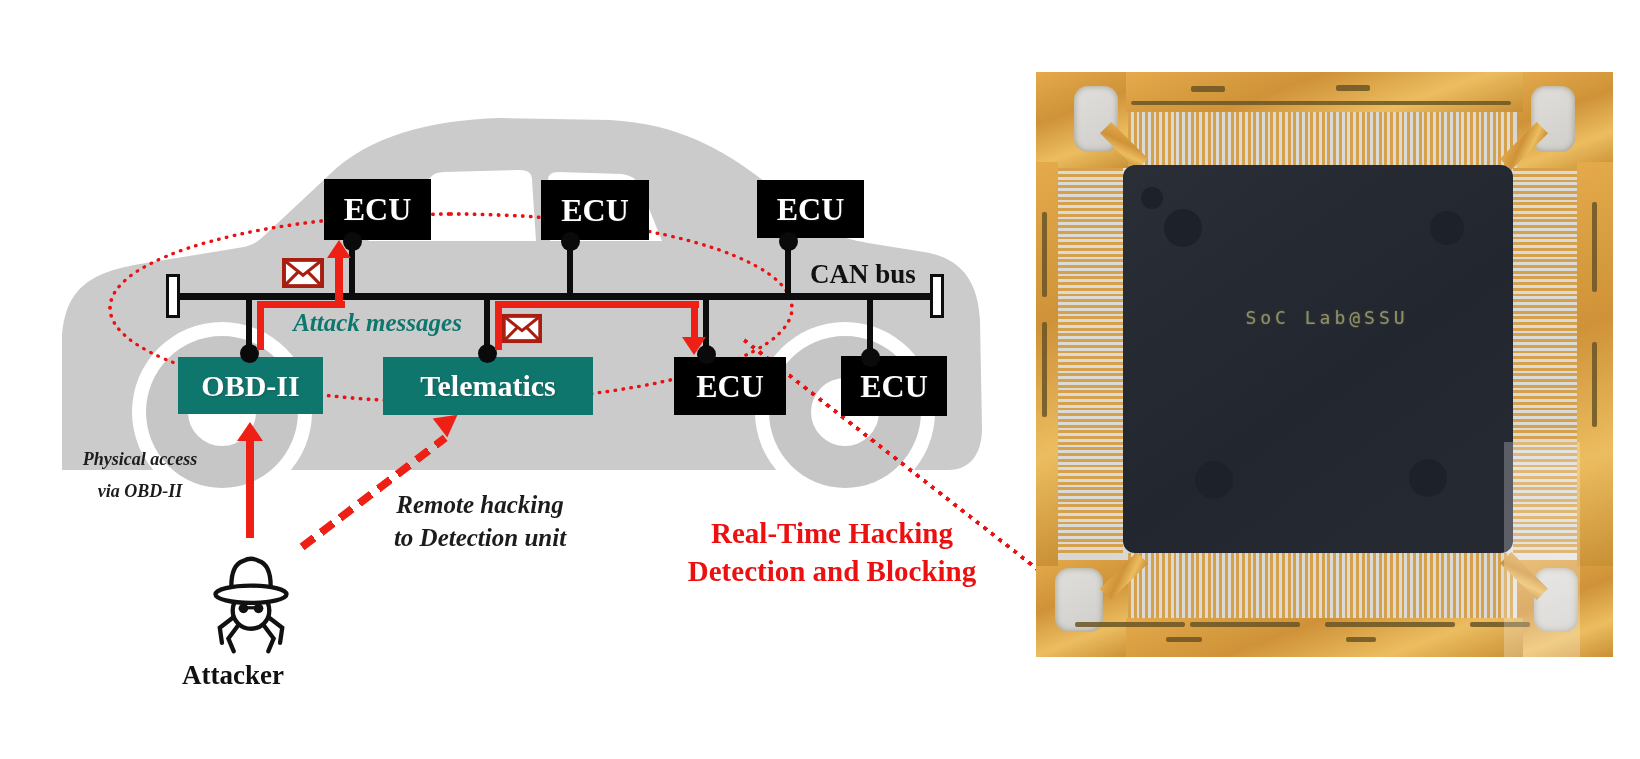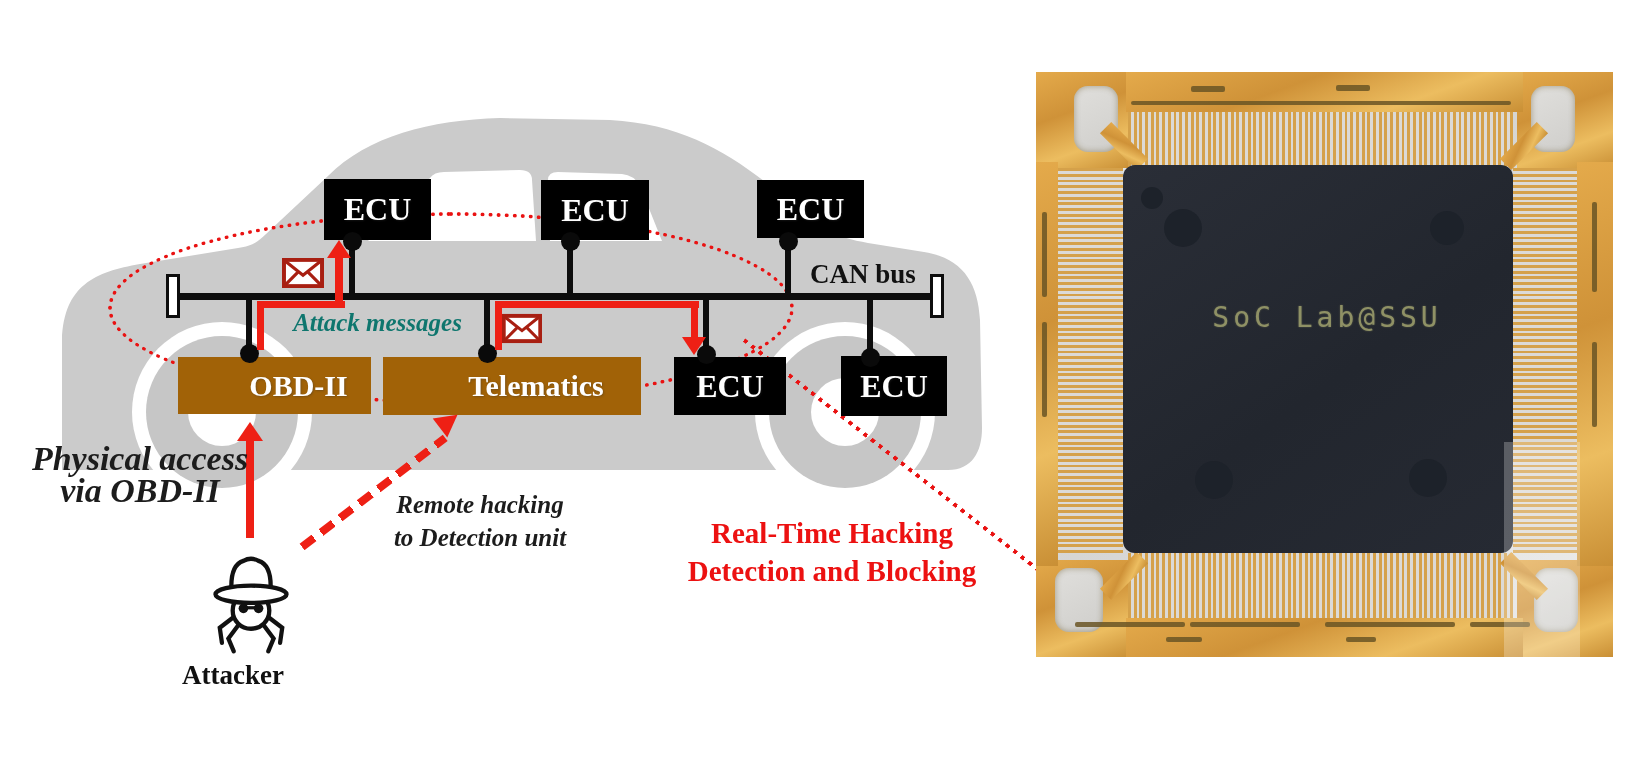--- a/index.html
+++ b/index.html
@@ -3,21 +3,21 @@
 <meta charset="utf-8">
 <style>
   html,body{margin:0;padding:0;background:#ffffff;}
   #stage{position:relative;width:1640px;height:759px;background:#fff;overflow:hidden;
          font-family:"Liberation Serif",serif;}
   .abs{position:absolute;}
   
   .node{position:absolute;display:flex;align-items:center;justify-content:center;
         font-weight:bold;color:#fff;text-shadow:1px 1px 2px rgba(50,50,50,.35);}
   .blue{background:#000000;margin-left:24px;}
-  .redbox{background:#a16207;padding-left:48px;}
+  .redbox{background:#0f766e;}
   .busline{position:absolute;background:#0d0d0d;}
   .term{position:absolute;width:14px;height:44px;background:#fff;border:3px solid #0d0d0d;box-sizing:border-box;}
   .dot{position:absolute;width:19px;height:19px;border-radius:50%;background:#0a0a0a;}
   .rline{position:absolute;background:#ee2015;}
   .tri{position:absolute;width:0;height:0;}
   .tri-up{border-left:12px solid transparent;border-right:12px solid transparent;border-bottom:18px solid #ee2015;}
   .tri-down{border-left:12px solid transparent;border-right:12px solid transparent;border-top:18px solid #ee2015;}
   .ellipse{position:absolute;left:108px;top:212px;width:678px;height:184px;
            border:4px dotted #e91212;border-radius:50%;}
   .dashline{position:absolute;height:8px;transform-origin:left center;
@@ -34,21 +34,21 @@
   .gold{background:linear-gradient(160deg,#e4aa4b,#cf9238 40%,#ecbd60 72%,#c98f35);}
   .hole{position:absolute;background:linear-gradient(150deg,#e0dfdc,#cfcecb);border-radius:14px;
         box-shadow:inset 0 0 6px rgba(90,70,20,.45);}
   .comb-v{position:absolute;background:repeating-linear-gradient(90deg,#d5a14a 0 2.9px,#dcdad6 2.9px 5.7px);}
   .comb-h{position:absolute;background:repeating-linear-gradient(0deg,#d5a14a 0 2.9px,#dcdad6 2.9px 5.7px);}
   .tiebar{position:absolute;width:52px;height:16px;}
   .die{position:absolute;left:87px;top:93px;width:390px;height:388px;border-radius:12px;
        background:linear-gradient(145deg,#2a2e37,#22262e 55%,#262a33);}
   .die-circle{position:absolute;border-radius:50%;background:#1d222a;}
   .die-text{position:absolute;left:0;top:133px;width:100%;padding-left:18px;box-sizing:border-box;
-            text-align:center;font-family:"DejaVu Sans Mono",monospace;font-size:28px;line-height:39px;
+            text-align:center;font-family:"DejaVu Sans Mono",monospace;font-size:18px;line-height:39px;
             color:#8f9165;letter-spacing:4px;text-shadow:0 0 2px rgba(160,160,110,.45);}
   .slot{position:absolute;background:#6a5524;border-radius:2px;opacity:.85;}
   .tape{position:absolute;background:rgba(255,255,255,.25);}
 </style>
 </head>
 <body>
 
 <div id="stage">
 
   <svg class="abs" style="left:0;top:0;" width="1000" height="759" viewBox="0 0 1000 759">
@@ -113,21 +113,21 @@
   </svg>
   <svg class="abs" style="left:502px;top:313px;" width="40" height="31" viewBox="0 0 46 33">
     <rect x="2" y="2" width="42" height="29" fill="#ffffff" stroke="#a81f12" stroke-width="4.5"></rect>
     <path d="M3 3 L23 19 L43 3 M3 30 L18 15 M43 30 L28 15" fill="none" stroke="#a81f12" stroke-width="3.5"></path>
   </svg>
 
   <div class="lbl-red-italic" style="left:270px;top:309px;width:215px;text-align:center;font-size:25px;">Attack messages</div>
 
   <div class="rline" style="left:246px;top:441px;width:8px;height:97px;"></div>
   <div class="tri" style="left:237px;top:422px;border-left:13px solid transparent;border-right:13px solid transparent;border-bottom:19px solid #ee2015;"></div>
-  <div class="lbl-italic" style="left:30px;top:443px;width:220px;font-size:34px;line-height:32px;">
+  <div class="lbl-italic" style="left:30px;top:443px;width:220px;font-size:18px;line-height:32px;">
     <div>Physical access</div>
     <div>via OBD-II</div>
   </div>
 
   <div class="dashline" style="left:302px;top:543px;width:180px;transform:rotate(-37.3deg);"></div>
   <div class="tri" style="left:440px;top:416px;border-top:12px solid transparent;border-bottom:12px solid transparent;border-left:22px solid #ee2015;transform:rotate(-37.3deg);transform-origin:left center;"></div>
   <div class="lbl-italic" style="left:360px;top:488px;width:240px;font-size:25px;line-height:33px;">
     <div>Remote hacking</div>
     <div>to Detection unit</div>
   </div>

